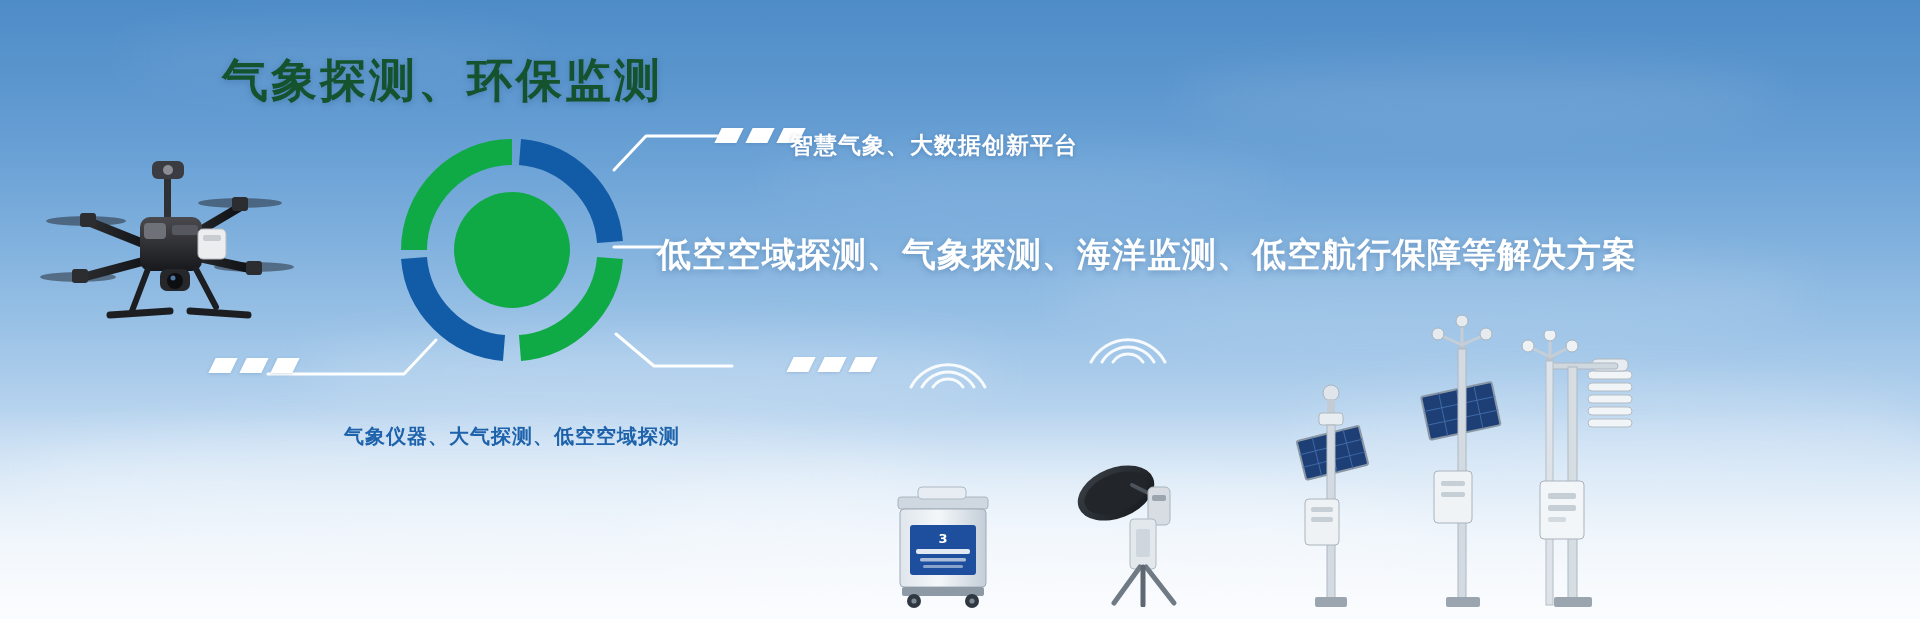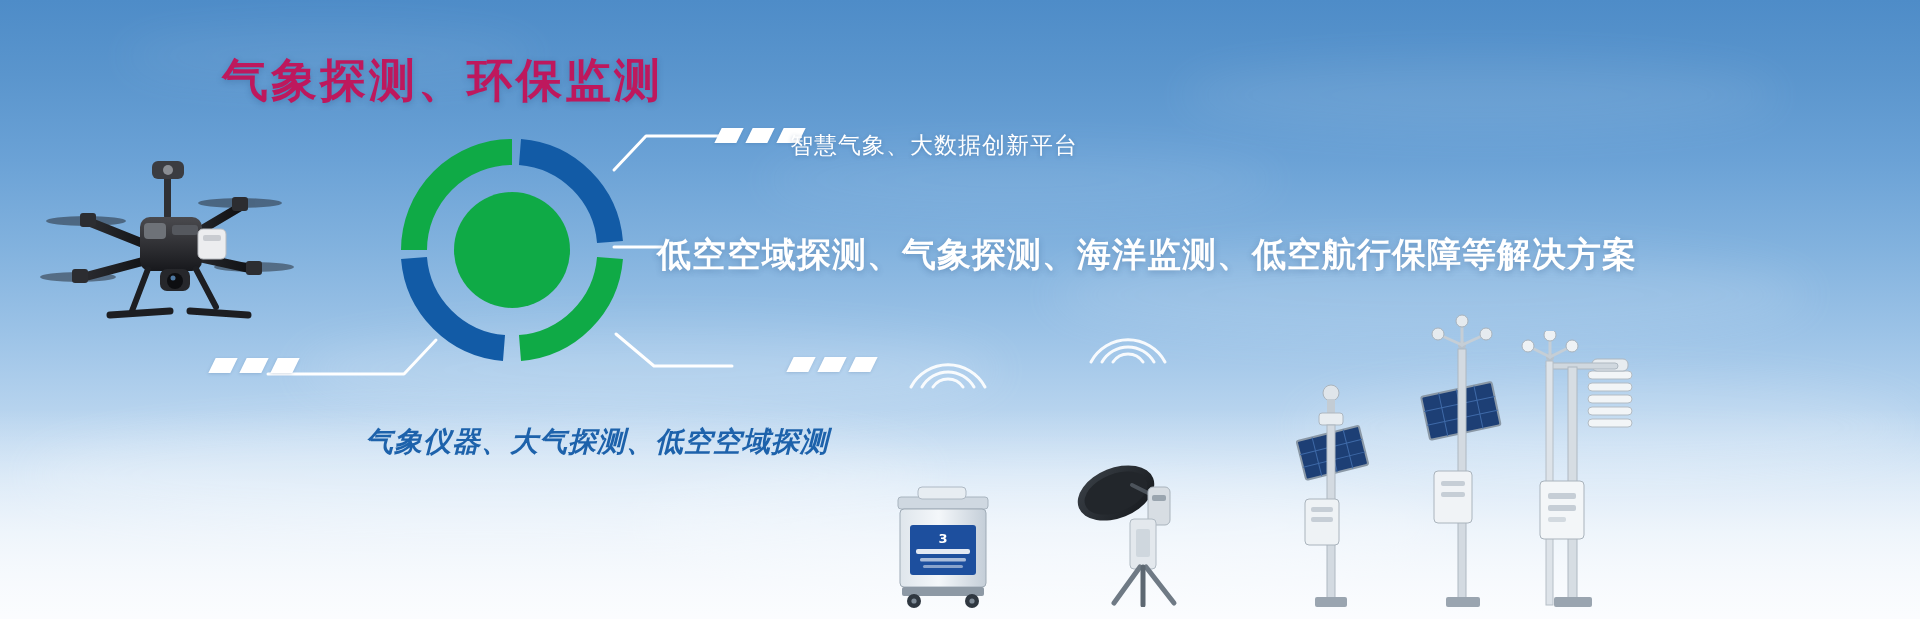--- a/index.html
+++ b/index.html
@@ -31,21 +31,21 @@
   .c6 { left:30px;   top:420px; width:900px; height:110px; opacity:.55; }
   .c7 { left:1300px; top:380px; width:620px; height:95px; opacity:.45; }
   .c8 { left:640px;  top:470px; width:800px; height:110px; opacity:.50; }
   .haze { position:absolute; left:0; right:0; bottom:0; height:210px;
           background:linear-gradient(180deg, rgba(255,255,255,0) 0%, rgba(255,255,255,0.55) 60%, rgba(255,255,255,0.80) 100%);
           pointer-events:none; }
 
   
   .headline {
     position:absolute; left:222px; top:52px;
-    font-size:46px; font-weight:bold; color:#be185d;
+    font-size:46px; font-weight:bold; color:#14532d;
     letter-spacing:3px; line-height:1.25;
     text-shadow:0 2px 6px rgba(30,70,120,.28);
     white-space:nowrap;
   }
 
   
   .logo { position:absolute; left:392px; top:130px; width:240px; height:240px; }
   .logo svg { display:block; }
 
   
@@ -53,33 +53,32 @@
   .connector svg { display:block; overflow:visible; }
 
   
   .slashes { position:absolute; display:flex; gap:9px; }
   .slashes i { display:block; width:22px; height:15px; background:#ffffff;
                transform:skewX(-26deg); box-shadow:0 1px 3px rgba(40,80,130,.20); }
 
   
   .callout-top {
     position:absolute; left:790px; top:130px;
-    font-size:23px; font-weight:normal; color:#ffffff; letter-spacing:1px;
+    font-size:23px; font-weight:bold; color:#ffffff; letter-spacing:1px;
     white-space:nowrap; text-shadow:0 1px 4px rgba(30,70,120,.30);
   }
   .callout-main {
     position:absolute; left:657px; top:232px;
     font-size:34px; font-weight:bold; color:#ffffff; letter-spacing:1px;
     white-space:nowrap; text-shadow:0 2px 6px rgba(30,70,120,.30);
   }
   .callout-bottom {
-    position:absolute; left:365px; top:423px;
-    font-size:28px; font-weight:bold; color:#1d62ab; letter-spacing:1px;
+    position:absolute; left:344px; top:423px;
+    font-size:20px; font-weight:bold; color:#1d62ab; letter-spacing:1px;
     white-space:nowrap;
-    font-style:italic;
   }
 
   
   .drone { position:absolute; left:40px; top:155px; width:260px; height:185px; }
   .drone svg { display:block; }
 
   
   .equip { position:absolute; bottom:0; }
   .equip svg { display:block; }
   .eq-box   { left:888px;  bottom:8px;  width:110px; height:128px; }

